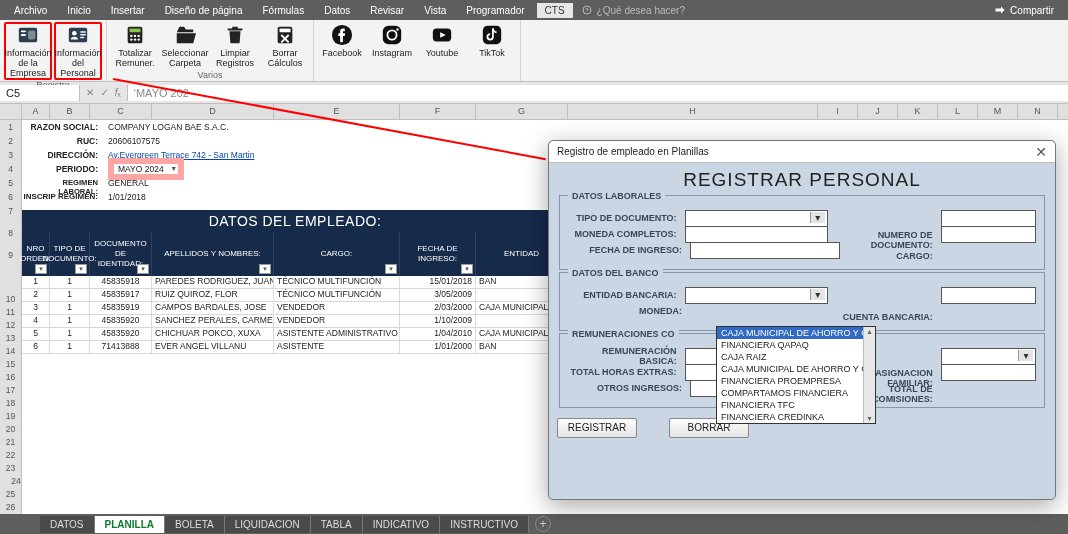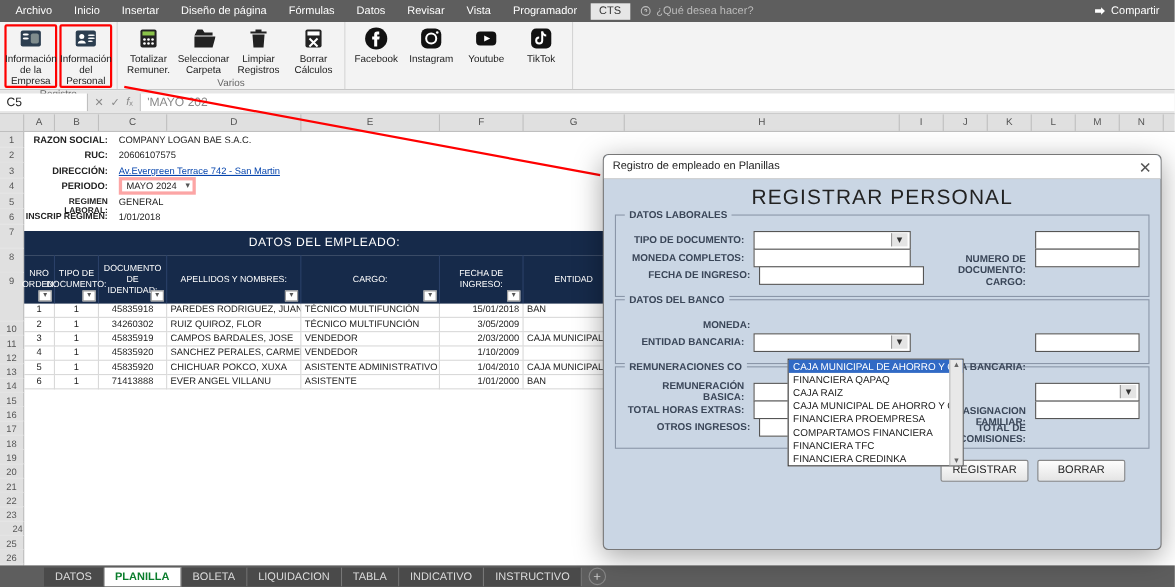--- a/index.html
+++ b/index.html
@@ -28,24 +28,24 @@
   .colh { border-right:1px solid #bfbfbf; text-align:center; font-size:9px; line-height:15px; color:#555; }
   .sheet { position:relative; height:394px; background:#fff; overflow:hidden;}
   .rows { position:absolute; left:0; top:0; width:22px; }
   .rows div { height:14px; border-bottom:1px solid #e3e3e3; border-right:1px solid #bfbfbf; background:#e0e0e0; text-align:center; font-size:8.5px; line-height:14px; color:#555;}
   .content { position:absolute; left:22px; top:0; right:0; }
   .company { padding:2px 0 4px 0; }
   .company .row { display:flex; height:14px; align-items:flex-start; }
   .company .lbl { width:80px; text-align:right; font-weight:bold; font-size:8.5px; padding-right:4px;}
   .company .val { font-size:8.5px; padding-left:6px; }
   .company .val.link { color:#0645ad; text-decoration:underline; }
-  .period-select { border:3px solid #fca5a5; padding:0 14px 0 4px; font-size:8.5px; position:relative; background:#fff;margin-top:13px;}
+  .period-select { border:6px solid #fca5a5; padding:0 14px 0 4px; font-size:8.5px; position:relative; background:#fff;margin-top:13px;}
   .period-select::after { content:"▾"; position:absolute; right:2px; top:0; font-size:8px; color:#555;}
   .grid-h { background:#162a4a; color:#fff; }
-  .grid-h.top { height:22px; display:flex; align-items:center; justify-content:center; font-size:11px; letter-spacing:0.5px;}
+  .grid-h.top { height:22px; display:flex; align-items:center; justify-content:center; font-size:14px; letter-spacing:0.5px;}
   .grid-h.cols { height:44px; display:flex;}
   .gcol { border-right:1px solid #2a4068; display:flex; flex-direction:column; align-items:center; justify-content:center; font-size:8px; text-align:center; line-height:10px; position:relative; padding:2px;}
   .filterbtn { position:absolute; bottom:2px; right:2px; width:12px; height:10px; background:#fff; border:1px solid #999; font-size:7px; line-height:8px; text-align:center; color:#555; cursor:pointer;}
   .gridbody .gr { display:flex; height:13px; font-size:8.5px;}
   .gc { border-right:1px solid #d9d9d9; border-bottom:1px solid #d9d9d9; padding:0 3px; white-space:nowrap; overflow:hidden;}
   .gc.c { text-align:center;}
   .gc.r { text-align:right;}
   .tabs { position:absolute; bottom:0; left:0; right:0; height:20px; background:#5e5e5e; display:flex; align-items:center; padding-left:40px; gap:0;}
   .tab { padding:3px 10px; font-size:10px; color:#ddd; border-right:1px solid #777; cursor:pointer; background:#4a4a4a;}
   .tab.active { background:#fff; color:#0a7d2c; font-weight:bold;}
@@ -63,21 +63,21 @@
   .flabel.sm { width:110px;margin-top:44px;}
   .finput { height:17px; border:1px solid #555; background:#fff; }
   .fsel { position:relative;}
   .fsel::after { content:"▾"; position:absolute; right:2px; top:1px; font-size:10px; color:#333; background:#e4e4e4; width:14px; text-align:center; border-left:1px solid #999;}
   .dropdown { position:absolute; left:167px; top:185px; width:160px; background:#fff; border:1px solid #333; z-index:30; font-size:9px;}
   .dropdown .opt { padding:1px 4px; cursor:pointer; white-space:nowrap; overflow:hidden;}
   .dropdown .opt.sel { background:#316ac5; color:#fff;}
   .dropdown .bar { position:absolute; right:0; top:0; bottom:0; width:12px; background:#e8e8e8; border-left:1px solid #bbb;}
   .dropdown .bar::before { content:"▴"; position:absolute; top:0; left:0; right:0; text-align:center; font-size:8px; color:#666;}
   .dropdown .bar::after { content:"▾"; position:absolute; bottom:0; left:0; right:0; text-align:center; font-size:8px; color:#666;}
-  .dlg .btnrow { display:flex; gap:8px; padding:8px 32px;justify-content:flex-end;}
+  .dlg .btnrow { display:flex; gap:32px; padding:8px 8px;}
   .dlg .btn { width:80px; height:20px; background:linear-gradient(#fdfdfd,#e4e4e4); border:1px solid #888; border-radius:2px; font-size:10px; cursor:pointer; text-align:center; line-height:18px;}
   .big-icon rect { rx:2; }
 </style>
 </head>
 <body>
 
 <div class="titlebar">
   <div class="menus" id="menus">
       <div class="menu">Archivo</div>
       <div class="menu">Inicio</div>
@@ -329,21 +329,21 @@
           <div class="gc c" style="width: 40px;">1</div>
           <div class="gc c" style="width: 62px;">45835918</div>
           <div class="gc" style="width: 122px;">PAREDES RODRIGUEZ, JUANCHO</div>
           <div class="gc" style="width: 126px;">TÉCNICO MULTIFUNCIÓN</div>
           <div class="gc r" style="width: 76px;">15/01/2018</div>
           <div class="gc" style="width: 92px;">BAN</div>
         </div>
         <div class="gr">
           <div class="gc c" style="width: 28px;">2</div>
           <div class="gc c" style="width: 40px;">1</div>
-          <div class="gc c" style="width: 62px;">34260302</div>
+          <div class="gc c" style="width: 62px;">45835917</div>
           <div class="gc" style="width: 122px;">RUIZ QUIROZ, FLOR</div>
           <div class="gc" style="width: 126px;">TÉCNICO MULTIFUNCIÓN</div>
           <div class="gc r" style="width: 76px;">3/05/2009</div>
           <div class="gc" style="width: 92px;"></div>
         </div>
         <div class="gr">
           <div class="gc c" style="width: 28px;">3</div>
           <div class="gc c" style="width: 40px;">1</div>
           <div class="gc c" style="width: 62px;">45835919</div>
           <div class="gc" style="width: 122px;">CAMPOS BARDALES, JOSE</div>
@@ -421,28 +421,28 @@
     </div>
     <div class="frow">
       <div class="flabel">FECHA DE INGRESO:</div>
       <div class="finput" style="width:150px"></div>
     </div>
   </div>
 
   <div class="fset" style="position:relative">
     <span class="legend">DATOS DEL BANCO</span>
     <div class="frow">
-      <div class="flabel">MONEDA:</div>
-      <div class="finput fsel" style="width:150px;visibility:hidden"></div>
-    </div>
-    <div class="frow">
       <div class="flabel">ENTIDAD BANCARIA:</div>
       <div class="finput fsel" style="width:150px"></div>
       <div class="flabel sm">CUENTA BANCARIA:</div>
       <div class="finput" style="width:100px"></div>
+    </div>
+    <div class="frow">
+      <div class="flabel">MONEDA:</div>
+      <div class="finput fsel" style="width:150px;visibility:hidden"></div>
     </div>
   </div>
 
   <div class="fset">
     <span class="legend">REMUNERACIONES CO</span>
     <div class="frow">
       <div class="flabel">REMUNERACIÓN BASICA:</div>
       <div class="finput" style="width:150px"></div>
       <div class="flabel sm">ASIGNACION FAMILIAR:</div>
       <div class="finput fsel" style="width:100px"></div>

